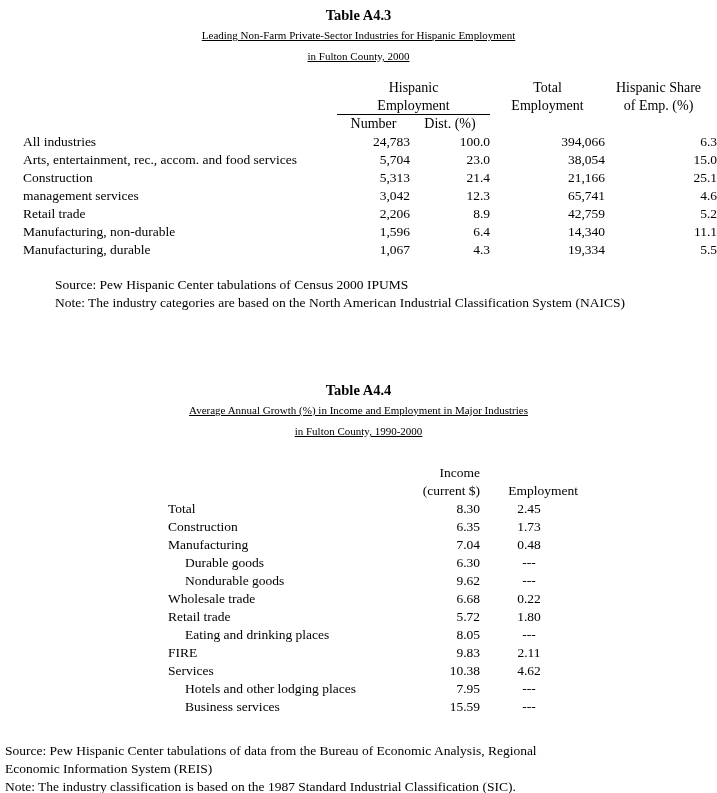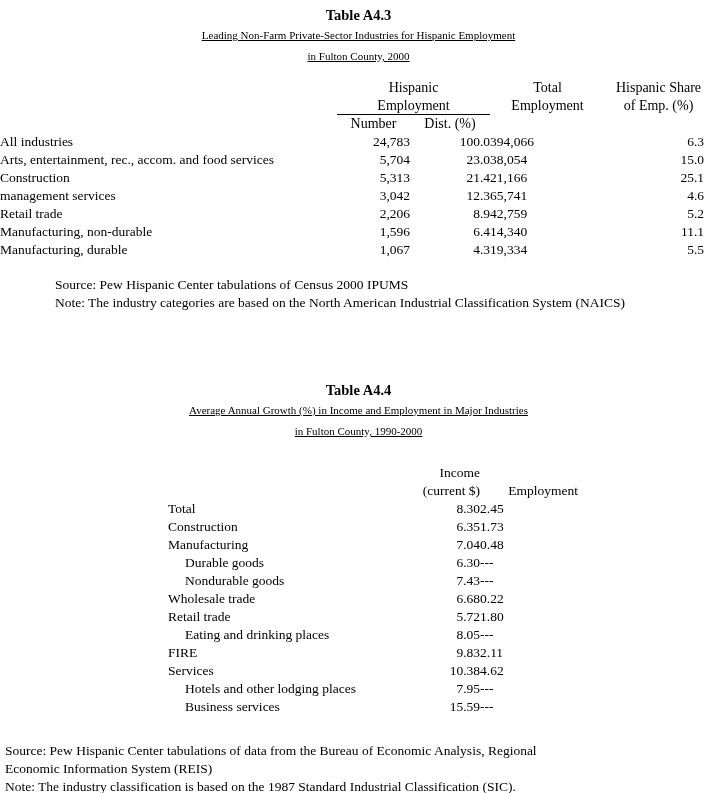--- a/index.html
+++ b/index.html
@@ -35,49 +35,49 @@
   
   table { border-collapse: collapse; }
   td, th { padding: 0; font-weight: normal; vertical-align: bottom; }
 
   
   #tbl-a43-wrap { position: absolute; left: 0; top: 0; width: 717px; }
   #tbl-a43 { width: 717px; table-layout: fixed; }
   #tbl-a43 .c-label  { width: 337px; text-align: left; }
   #tbl-a43 .c-num    { width: 73px;  text-align: right; }
   #tbl-a43 .c-dist   { width: 80px;  text-align: right; }
-  #tbl-a43 .c-total  { width: 115px; text-align: left; }
-  #tbl-a43 .c-share  { width: 112px; text-align: right; padding-right: 13px; }
+  #tbl-a43 .c-total  { width: 115px; text-align: right; }
+  #tbl-a43 .c-share  { width: 112px; text-align: right; }
 
   #tbl-a43 tr.hdr-row td { font-size: 14px; line-height: 17.5px; text-align: center; }
   #tbl-a43 td.hg-hisp { text-align: center; }
   #tbl-a43 td.hg-total { text-align: center; }
   #tbl-a43 td.hg-share { text-align: right; padding-right: 5px; }
   #tbl-a43 .rule-cell { border-bottom: 1px solid #000; }
 
   #tbl-a43 tr.data-row td { line-height: 18px; font-size: 13.5px; }
-  #tbl-a43 tr.data-row td.c-label { white-space: nowrap; }
+  #tbl-a43 tr.data-row td.c-label { white-space: nowrap; padding-left: 23px; }
   #tbl-a43 .spacer-row td { height: 18px; line-height: 18px; }
 
   .notes-a43 {
     position: absolute;
     left: 55px;
     top: 276px;
     font-size: 13.5px;
     line-height: 18px;
   }
   .notes-a43 div { white-space: nowrap; }
 
   
   #tbl-a44-wrap { position: absolute; left: 0; top: 381px; width: 717px; }
   #tbl-a44 { width: 717px; table-layout: fixed; margin-top: 0; }
   #tbl-a44 .c44-pad   { width: 168px; }
   #tbl-a44 .c44-label { width: 245px; text-align: left; }
   #tbl-a44 .c44-inc   { width: 67px;  text-align: right; }
-  #tbl-a44 .c44-emp   { width: 98px;  text-align: left; }
+  #tbl-a44 .c44-emp   { width: 98px;  text-align: center; }
   #tbl-a44 .c44-rest  { width: 139px; }
 
   #tbl-a44 tr.hdr-row td { text-align: right; line-height: 18px; font-size: 13.5px; }
   #tbl-a44 tr.data-row td { line-height: 18px; font-size: 13.5px; white-space: nowrap; }
   #tbl-a44 td.indent { padding-left: 17px; }
 
   .notes-a44 {
     position: absolute;
     left: 5px;
     top: 742px;
@@ -244,21 +244,21 @@
         <tr class="data-row">
           <td></td>
           <td class="c44-label indent">Durable goods</td>
           <td class="c44-inc">6.30</td>
           <td class="c44-emp">---</td>
           <td></td>
         </tr>
         <tr class="data-row">
           <td></td>
           <td class="c44-label indent">Nondurable goods</td>
-          <td class="c44-inc">7.43</td>
+          <td class="c44-inc">9.62</td>
           <td class="c44-emp">---</td>
           <td></td>
         </tr>
         <tr class="data-row">
           <td></td>
           <td class="c44-label">Wholesale trade</td>
           <td class="c44-inc">6.68</td>
           <td class="c44-emp">0.22</td>
           <td></td>
         </tr>

